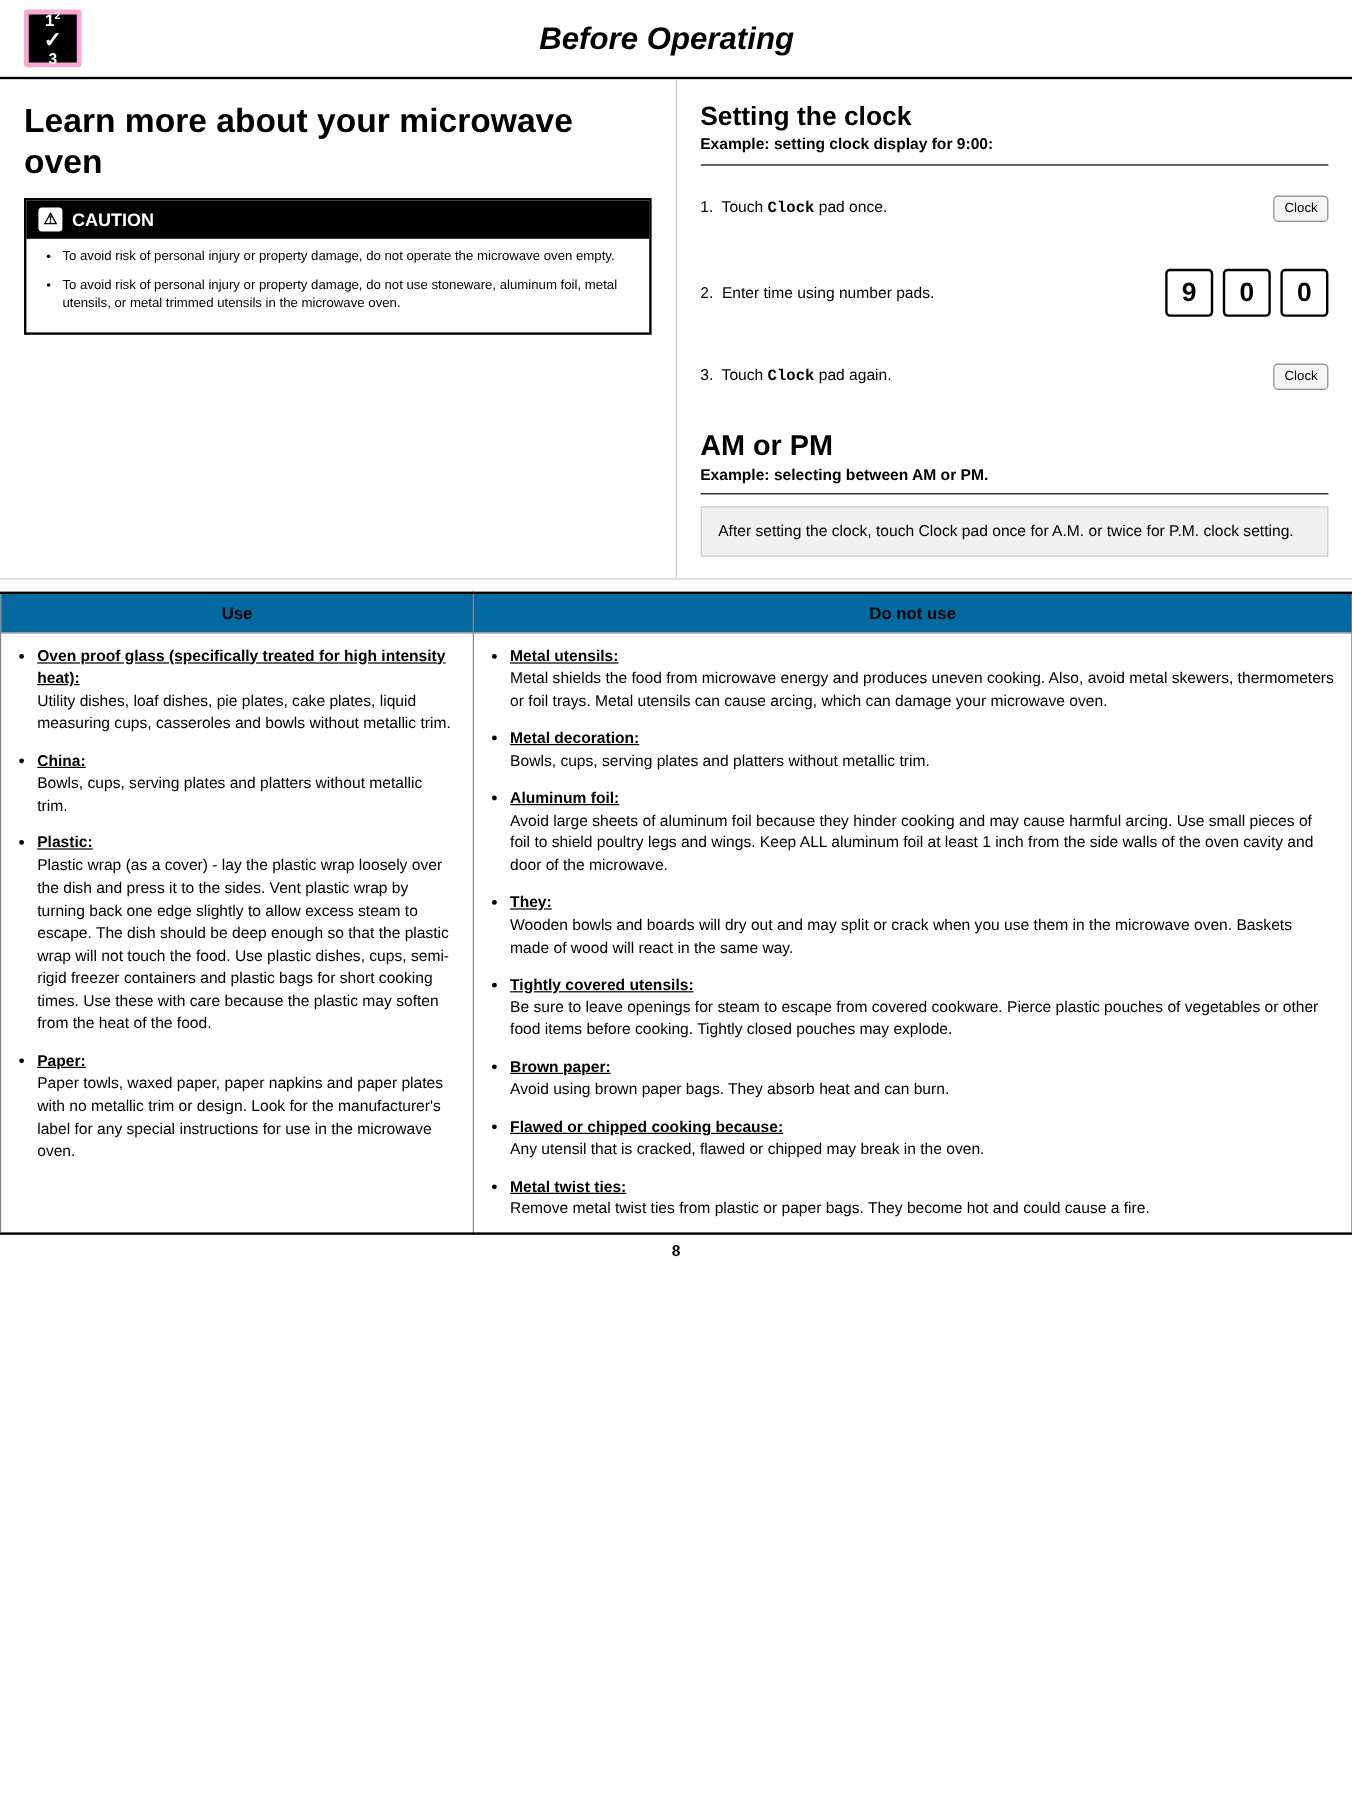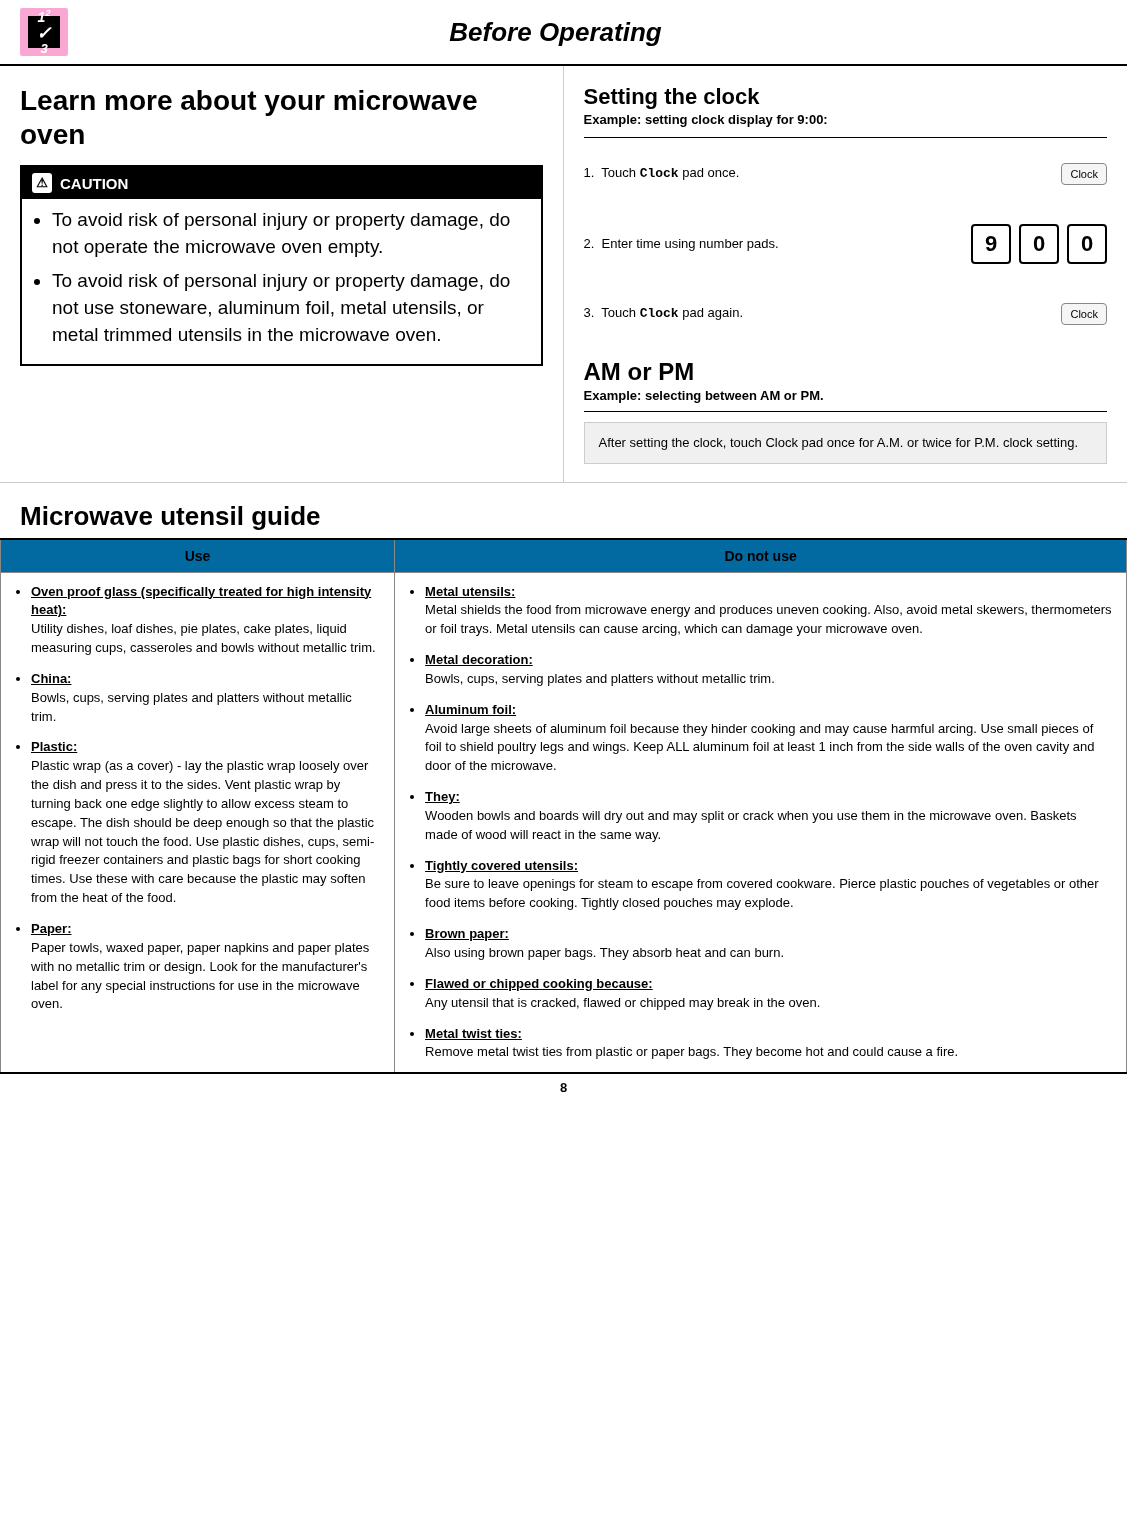--- a/index.html
+++ b/index.html
@@ -80,21 +80,21 @@
     }
     .caution-body {
       padding: 8px 12px;
     }
     .caution-body ul {
       list-style: disc;
       padding-left: 18px;
     }
     .caution-body ul li {
       margin-bottom: 8px;
-      font-size: 19px;
+      font-size: 11px;
       line-height: 1.4;
     }
 
     
     .section-title {
       font-size: 22px;
       font-weight: bold;
       margin-bottom: 2px;
     }
     .section-subtitle {
@@ -223,34 +223,33 @@
     
     .footer {
       text-align: center;
       padding: 6px;
       font-size: 13px;
       font-weight: bold;
     }
 
     
     .icon-box {
-      border: 8px solid #f9a8d4;
+      border: 4px solid #f9a8d4;
       width: 48px;
       height: 48px;
       display: flex;
       align-items: center;
       justify-content: center;
       flex-direction: column;
       font-weight: bold;
       font-size: 12px;
       background: #000;
       color: #fff;
       border-radius: 2px;
       position: relative;
-      font-style: italic;
     }
     .icon-box .icon-text-top {
       font-size: 14px;
       font-weight: bold;
       line-height: 1;
     }
   </style>
 </head>
 <body>
 
@@ -317,21 +316,20 @@
     <p class="am-pm-subtitle">Example: selecting between AM or PM.</p>
     <hr class="section-divider">
     <div class="am-pm-box">
       After setting the clock, touch <span class="bold-mono">Clock</span> pad once for A.M. or twice for P.M. clock setting.
     </div>
 
   </div>
 </div>
 
 <div class="utensil-section">
-  <h2 class="utensil-title">Microwave utensil guide</h2>
   <table class="utensil-table">
     <thead>
       <tr>
         <th>Use</th>
         <th>Do not use</th>
       </tr>
     </thead>
     <tbody>
       <tr>
 
@@ -373,21 +371,21 @@
             <li>
               <span class="utensil-item-title">They:</span><br>
               <span>Wooden bowls and boards will dry out and may split or crack when you use them in the microwave oven. Baskets made of wood will react in the same way.</span>
             </li>
             <li>
               <span class="utensil-item-title">Tightly covered utensils:</span><br>
               <span>Be sure to leave openings for steam to escape from covered cookware. Pierce plastic pouches of vegetables or other food items before cooking. Tightly closed pouches may explode.</span>
             </li>
             <li>
               <span class="utensil-item-title">Brown paper:</span><br>
-              <span>Also using brown paper bags. They absorb heat and can burn.</span>
+              <span>Avoid using brown paper bags. They absorb heat and can burn.</span>
             </li>
             <li>
               <span class="utensil-item-title">Flawed or chipped cooking because:</span><br>
               <span>Any utensil that is cracked, flawed or chipped may break in the oven.</span>
             </li>
             <li>
               <span class="utensil-item-title">Metal twist ties:</span><br>
               <span>Remove metal twist ties from plastic or paper bags. They become hot and could cause a fire.</span>
             </li>
           </ul>

